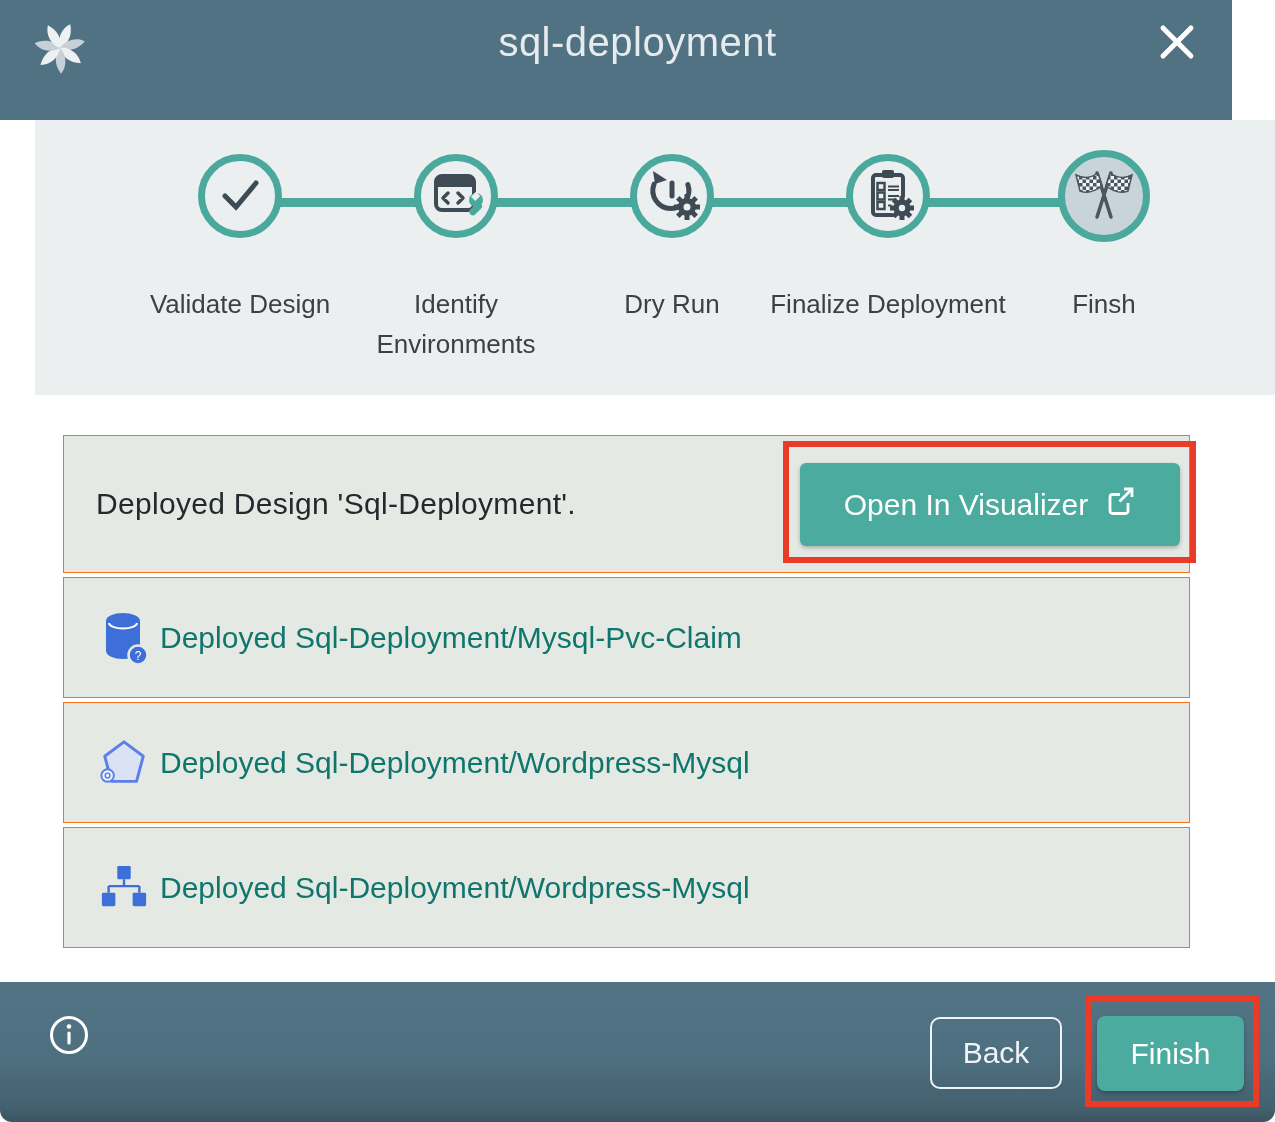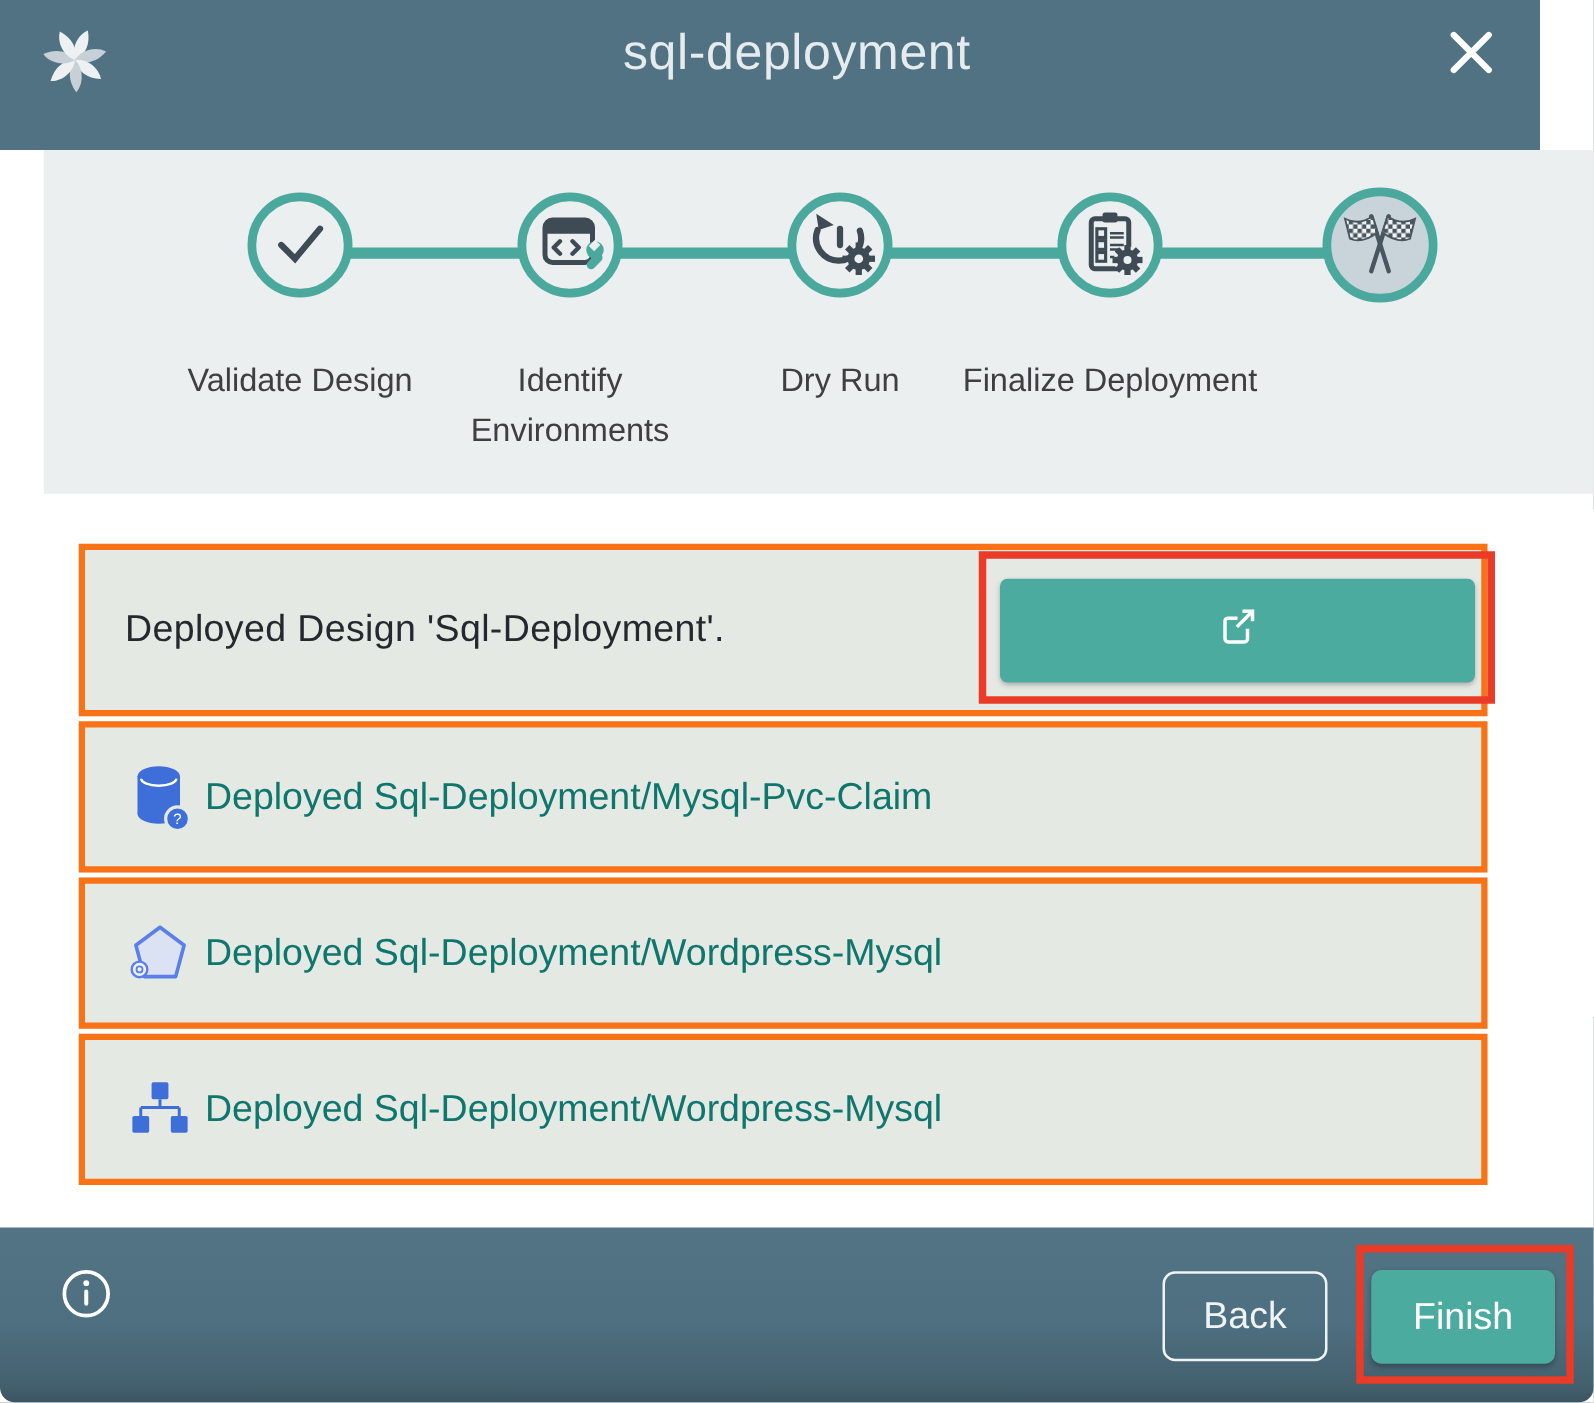--- a/index.html
+++ b/index.html
@@ -20,21 +20,21 @@
   .connector { position:absolute; top:78px; left:205px; width:864px; height:9px; background:#4aa99c; }
   .step-circle { position:absolute; top:34px; width:84px; height:84px; border-radius:50%;
                  border:7px solid #4aa99c; background:#ebeff0; transform:translateX(-50%);
                  display:flex; align-items:center; justify-content:center; }
   .step-circle.active { width:92px; height:92px; top:30px; background:#c9d4da; }
   .step-label { position:absolute; top:164px; width:240px; transform:translateX(-50%);
                 text-align:center; font-size:26px; line-height:40px; color:#3d3f40; }
 
   
   .row { position:absolute; left:63px; width:1127px; background:#e5e9e3;
-         border:5px solid #f97316; display:flex; align-items:center; }
+         border:1px solid #f97316; display:flex; align-items:center; }
   .row-summary { top:435px; height:138px; }
   .row-result-0 { top:577px; height:121px; }
   .row-result-1 { top:702px; height:121px; }
   .row-result-2 { top:827px; height:121px; }
   .summary-text { margin-left:32px; font-size:30px; color:#23292e; letter-spacing:.3px; }
   .result-icon { margin-left:32px; width:56px; height:60px; flex:0 0 auto;
                  display:flex; align-items:center; justify-content:center; }
   .result-text { margin-left:8px; font-size:30px; color:#0f766e; }
 
   .viz-btn { position:absolute; top:463px; left:800px; width:380px; height:83px;
@@ -181,27 +181,29 @@
               <rect x="3.5" y="3.5" width="3.5" height="3.5" fill="#49565f"></rect>
             </pattern>
           </defs>
           <path d="M25 11 L39 55" stroke="#49565f" stroke-width="3.5" stroke-linecap="round"></path>
           <path d="M39 11 L25 55" stroke="#49565f" stroke-width="3.5" stroke-linecap="round"></path>
           <path d="M26 11 C 19 16, 12 17, 4 13 L 8 29 C 15 32, 22 30, 30 24 Z" fill="url(#chk)" stroke="#49565f" stroke-width="1.5"></path>
           <path d="M38 11 C 45 16, 52 17, 60 13 L 56 29 C 49 32, 42 30, 34 24 Z" fill="url(#chk)" stroke="#49565f" stroke-width="1.5"></path>
         </svg>
       </span>
     </div>
+    <div class="step-label" style="left:1069px">Finsh</div>
   </div>
 
   <div class="row row-summary">
     <span class="summary-text">Deployed Design 'Sql-Deployment'.</span>
   </div>
 
   <button class="viz-btn">
+    <span>Open In Visualizer</span>
     <span>
       <svg viewBox="0 0 32 32" width="32" height="32">
         <path d="M24 18 v8 a2.5 2.5 0 0 1 -2.5 2.5 H8.5 A2.5 2.5 0 0 1 6 26 V12 a2.5 2.5 0 0 1 2.5 -2.5 H16" stroke="#ffffff" stroke-width="2.8" fill="none"></path>
         <path d="M20 4 h8 v8" stroke="#ffffff" stroke-width="2.8" fill="none"></path>
         <path d="M28 4 L15.5 16.5" stroke="#ffffff" stroke-width="2.8" fill="none"></path>
       </svg>
     </span>
   </button>
   <div class="annotation annotation-viz"></div>
 

